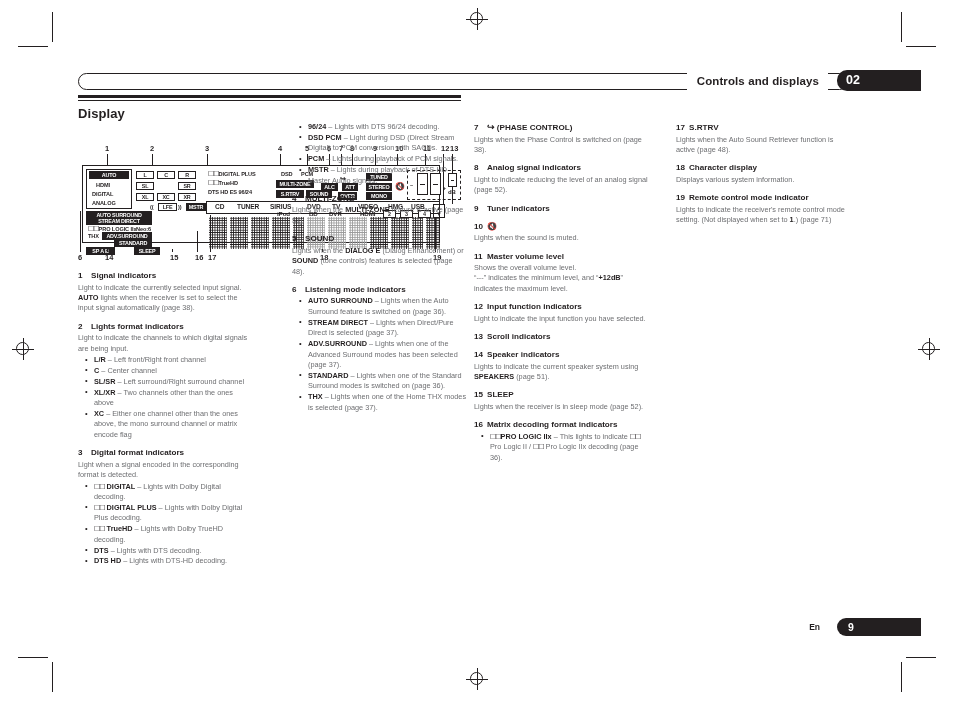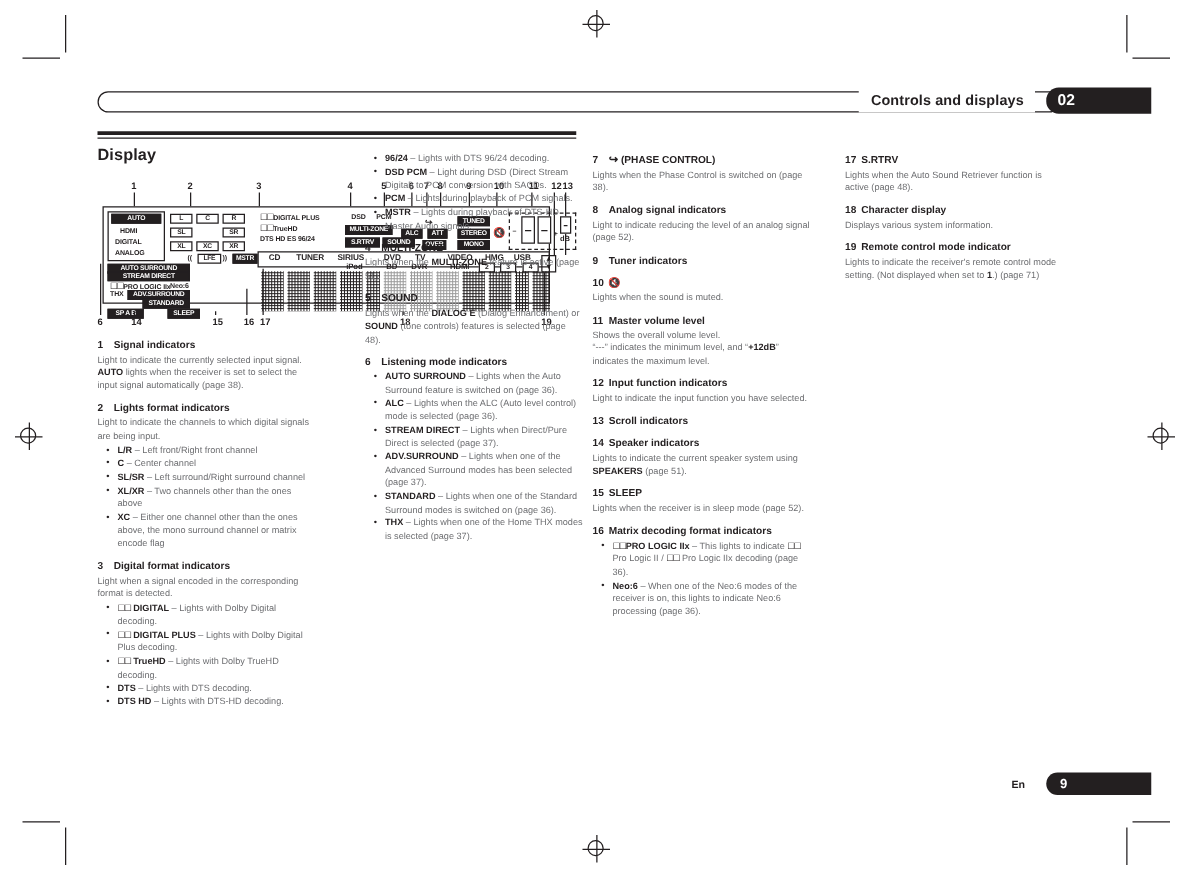--- a/index.html
+++ b/index.html
@@ -49,21 +49,21 @@
     background: #231f20;
     border-radius: 10px 0 0 10px;
     color: #ffffff;
     font-size: 12.5px; font-weight: bold;
     line-height: 21px;
     padding-left: 9px;
     box-sizing: border-box;
   }
 
   
-  #section-heading-wrap { position: absolute; left: 78px; top: 105px; width: 383px; }
+  #section-heading-wrap { position: absolute; left: 78px; top: 95px; width: 383px; }
   #heading-rule-thick { height: 3px; background: #231f20; }
   #heading-rule-thin { height: 1px; background: #231f20; margin-top: 2px; }
   #section-heading {
     font-size: 13px; font-weight: bold; margin-top: 5px; letter-spacing: .1px;
   }
 
   
   #display-figure {
     position: absolute; left: 78px; top: 145px; width: 372px; height: 118px;
   }
@@ -429,21 +429,20 @@
     <span class="t">SOUND</span>
   </div>
   <p class="para">Lights when the <b>DIALOG E</b> (Dialog Enhancement) or <b>SOUND</b> (tone controls) features is selected (page 48).</p>
 
   <div class="num-head">
     <span class="n">6</span>
     <span class="t">Listening mode indicators</span>
   </div>
   <ul class="bullets">
     <li><b>AUTO SURROUND</b> – Lights when the Auto Surround feature is switched on (page 36).</li>
-    <li><b>ALC</b> – Lights when the ALC (Auto level control) mode is selected (page 36).</li>
     <li><b>STREAM DIRECT</b> – Lights when Direct/Pure Direct is selected (page 37).</li>
     <li><b>ADV.SURROUND</b> – Lights when one of the Advanced Surround modes has been selected (page 37).</li>
     <li><b>STANDARD</b> – Lights when one of the Standard Surround modes is switched on (page 36).</li>
     <li><b>THX</b> – Lights when one of the Home THX modes is selected (page 37).</li>
   </ul>
 </div>
 
 <div class="col" id="col3">
 
   <div class="num-head">
@@ -497,21 +496,20 @@
     <span class="t">SLEEP</span>
   </div>
   <p class="para">Lights when the receiver is in sleep mode (page 52).</p>
 
   <div class="num-head">
     <span class="n">16</span>
     <span class="t">Matrix decoding format indicators</span>
   </div>
   <ul class="bullets">
     <li><b><span class="dolby">☐☐</span>PRO LOGIC IIx</b> – This lights to indicate <span class="dolby">☐☐</span> Pro Logic II / <span class="dolby">☐☐</span> Pro Logic IIx decoding (page 36).</li>
-    <li><b>Neo:6</b> – When one of the Neo:6 modes of the receiver is on, this lights to indicate Neo:6 processing (page 36).</li>
   </ul>
 </div>
 
 <div class="col" id="col4">
 
   <div class="num-head">
     <span class="n">17</span>
     <span class="t">S.RTRV</span>
   </div>
   <p class="para">Lights when the Auto Sound Retriever function is active (page 48).</p>

